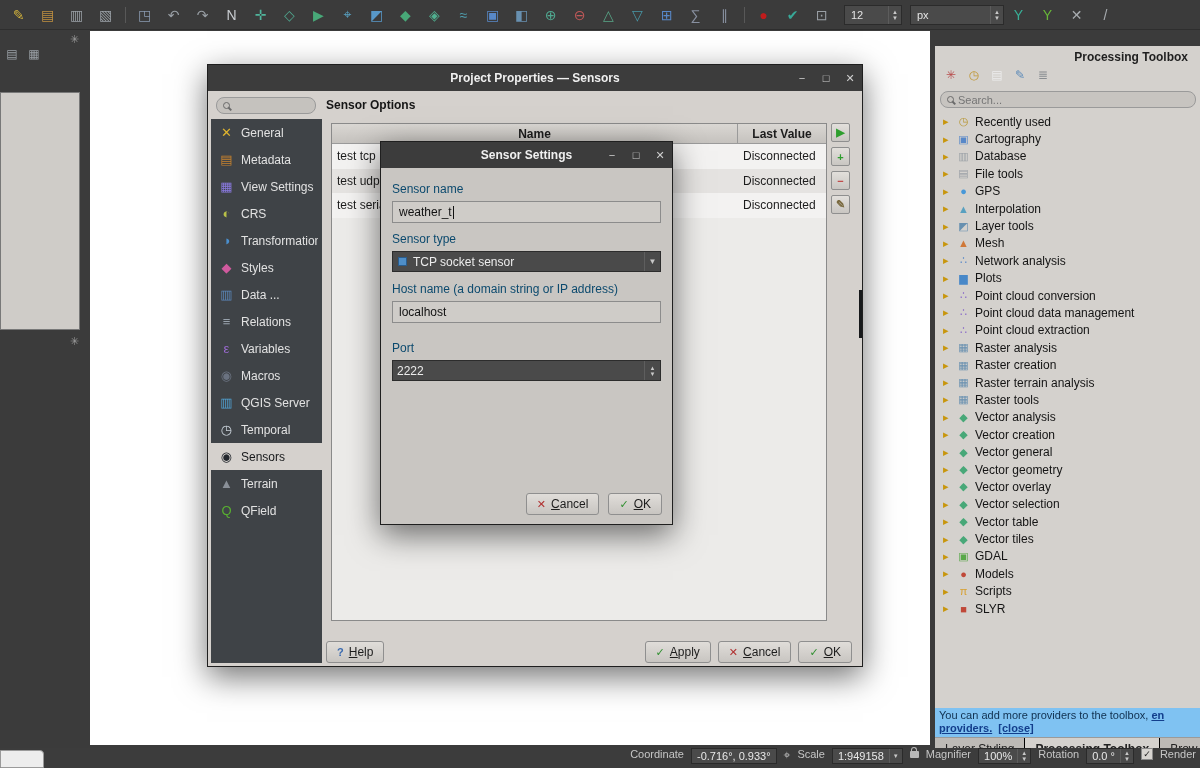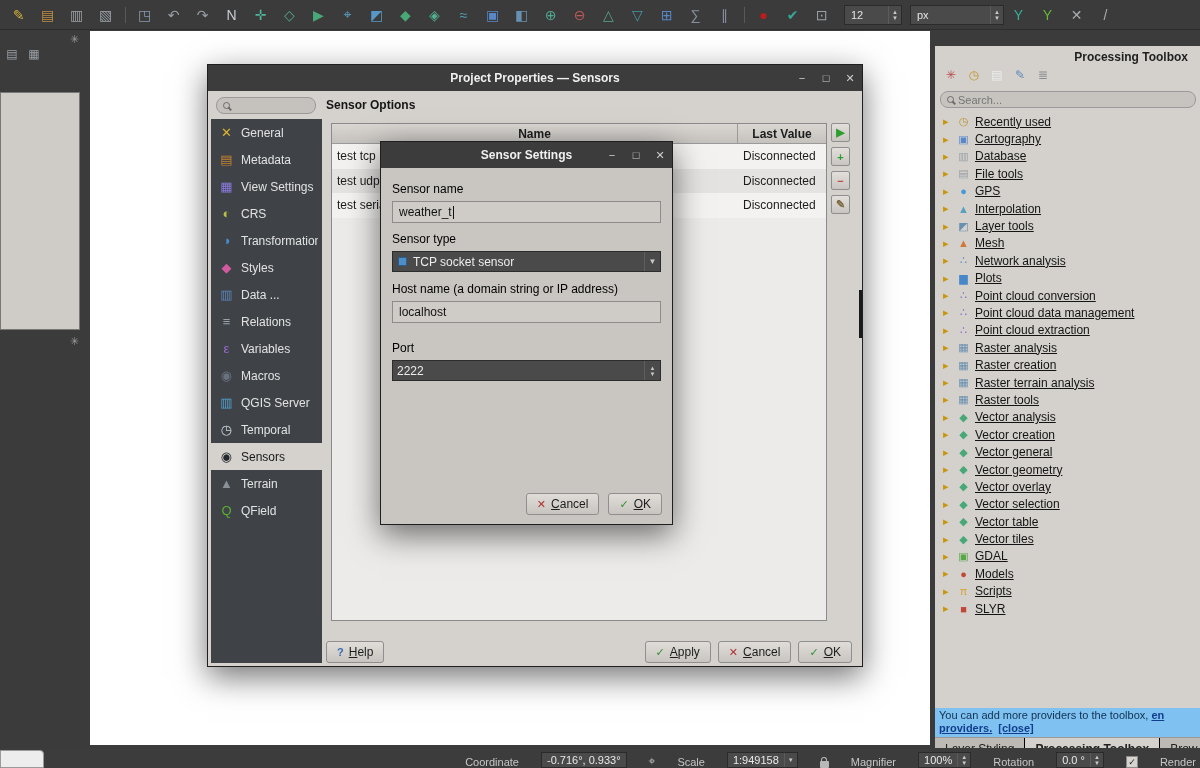--- a/index.html
+++ b/index.html
@@ -36,21 +36,21 @@
   #pt-header-icons { position:absolute; left:8px; top:21px; display:flex; gap:7px; }
   .pt-hicon { width:16px; height:16px; display:flex; align-items:center; justify-content:center; font-size:12px; }
   #pt-search { position:absolute; left:5px; top:45px; right:4px; height:17px; border:1px solid #9a9a9a; border-radius:8px; background:#c7c4c0; display:flex; align-items:center; padding:0 6px; gap:4px; }
   #pt-search input { border:none; background:transparent; outline:none; font-size:11px; color:#333; width:100%; font-family:"Liberation Sans",sans-serif; }
   .mag { width:7px; height:7px; border:1.5px solid #6a6a6a; border-radius:50%; position:relative; flex:0 0 auto; }
   .mag::after { content:""; position:absolute; width:4px; height:1.5px; background:#6a6a6a; transform:rotate(45deg); right:-3px; bottom:-1px; }
   #pt-tree { position:absolute; left:0; top:67px; right:0; }
   .tree-item { height:17.4px; display:flex; align-items:center; gap:5px; padding-left:8px; cursor:default; }
   .expander { color:#c8960c; font-size:11px; width:9px; }
   .ti-icon { font-size:11px; width:13px; text-align:center; }
-  .ti-label { font-size:12px; color:#141414; white-space:nowrap;text-decoration:underline; }
+  .ti-label { font-size:12px; color:#141414; white-space:nowrap; }
   #pt-notice { position:absolute; left:0; right:0; top:662px; height:29px; background:#7fc2f2; font-size:11px; color:#10304f; padding:1px 4px; line-height:13px; }
   #pt-notice a { color:#123e8c; text-decoration:underline; font-weight:bold; cursor:pointer; }
   #pt-tabs { position:absolute; left:0; right:0; top:691px; height:24px; display:flex; align-items:flex-end; background:#c6c3bf; border-top:1px solid #9a9a9a; }
   .pt-tab { padding:4px 10px 5px; font-size:12px; color:#222; background:#bdbab6; border-right:1px solid #000000; white-space:nowrap; cursor:default; }
   .pt-tab.active { background:#d4d1cd; font-weight:bold; }
 
   
   .dialog { position:absolute; border:1px solid #1f1f1f; box-shadow:0 10px 30px rgba(0,0,0,.55); }
   .titlebar { height:26px; background:#3c3c3c; display:flex; align-items:center; color:#f0f0f0; }
   .titlebar .tspacer { width:72px; }
@@ -89,36 +89,36 @@
   .bi.red { color:#b03030; }
   .bi.blue { color:#3a6ab0; font-weight:bold; }
   .fspacer { flex:1; }
   #pp-footer .btn { margin-left:7px; }
   #pp-footer .btn:first-child { margin-left:0; }
   .mn::first-letter { text-decoration:underline; }
 
   
   #sensor-modal { left:380px; top:141px; width:293px; height:384px; background:#c9c6c2; }
   #sm-body { position:absolute; top:26px; left:0; right:0; bottom:0; padding:14px 11px 0; }
-  .sm-label { font-size:12px; color:#000000; margin-bottom:5px; }
+  .sm-label { font-size:12px; color:#0c4a6e; margin-bottom:5px; }
   .sm-input { height:22px; background:#cfccc8; border:1px solid #8c8c8c; display:flex; align-items:center; padding:0 6px; font-size:12px; color:#111; margin-bottom:8px; }
   .caret { display:inline-block; width:1px; height:13px; background:#111; margin-left:1px; }
   .sm-combo { height:21px; background:#4a4a4a; border:1px solid #2c2c2c; color:#ececec; display:flex; align-items:center; font-size:12px; margin-bottom:8px; }
   .sm-combo .ci { width:9px; height:9px; background:#4e8ec8; border:1px solid #2a5c8c; margin:0 6px 0 5px; flex:0 0 auto; }
   .sm-combo .cv { flex:1; }
   .sm-combo .arrow { width:16px; text-align:center; color:#c8c8c8; font-size:8px; border-left:1px solid #5e5e5e; height:100%; display:flex; align-items:center; justify-content:center; }
   .mt9 { margin-top:9px; }
   .mt18 { margin-top:10px; }
   .mt26 { margin-top:18px; }
   #sm-footer { position:absolute; right:10px; bottom:9px; display:flex; gap:9px; }
 
   
   #status-bar { position:absolute; left:0; top:748px; width:1200px; height:20px; background:#3c3c3c; }
   #locator { position:absolute; left:0; top:750px; width:44px; height:18px; background:#ededed; border:1px solid #9a9a9a; border-radius:0 4px 0 0; }
-  #sb-items { position:absolute; right:4px; top:748px; height:20px; display:flex; align-items:flex-end; gap:22px; }
+  #sb-items { position:absolute; right:4px; top:748px; height:20px; display:flex; align-items:flex-start; gap:7px; }
   .sb-lbl { color:#c6c6c6; font-size:11px; white-space:nowrap; }
   .sb-widget { height:16px; background:#4a4a4a; border:1px solid #2a2a2a; color:#e8e8e8; font-size:11px; display:flex; align-items:center; }
   .sb-widget .wv { padding:0 5px; white-space:nowrap; }
   .sb-ic { color:#b4b4b4; font-size:12px; }
   .lock { width:9px; height:7px; background:#b8b8b8; border-radius:1px; position:relative; margin-top:3px; }
   .lock::before { content:""; position:absolute; top:-4px; left:1.5px; width:4px; height:4px; border:1.5px solid #b8b8b8; border-bottom:none; border-radius:3px 3px 0 0; }
   .cb { width:12px; height:12px; background:#d7d4d0; border:1px solid #8a8a8a; display:flex; align-items:center; justify-content:center; font-size:9px; color:#222; }
 </style>
 </head>
 <body>

